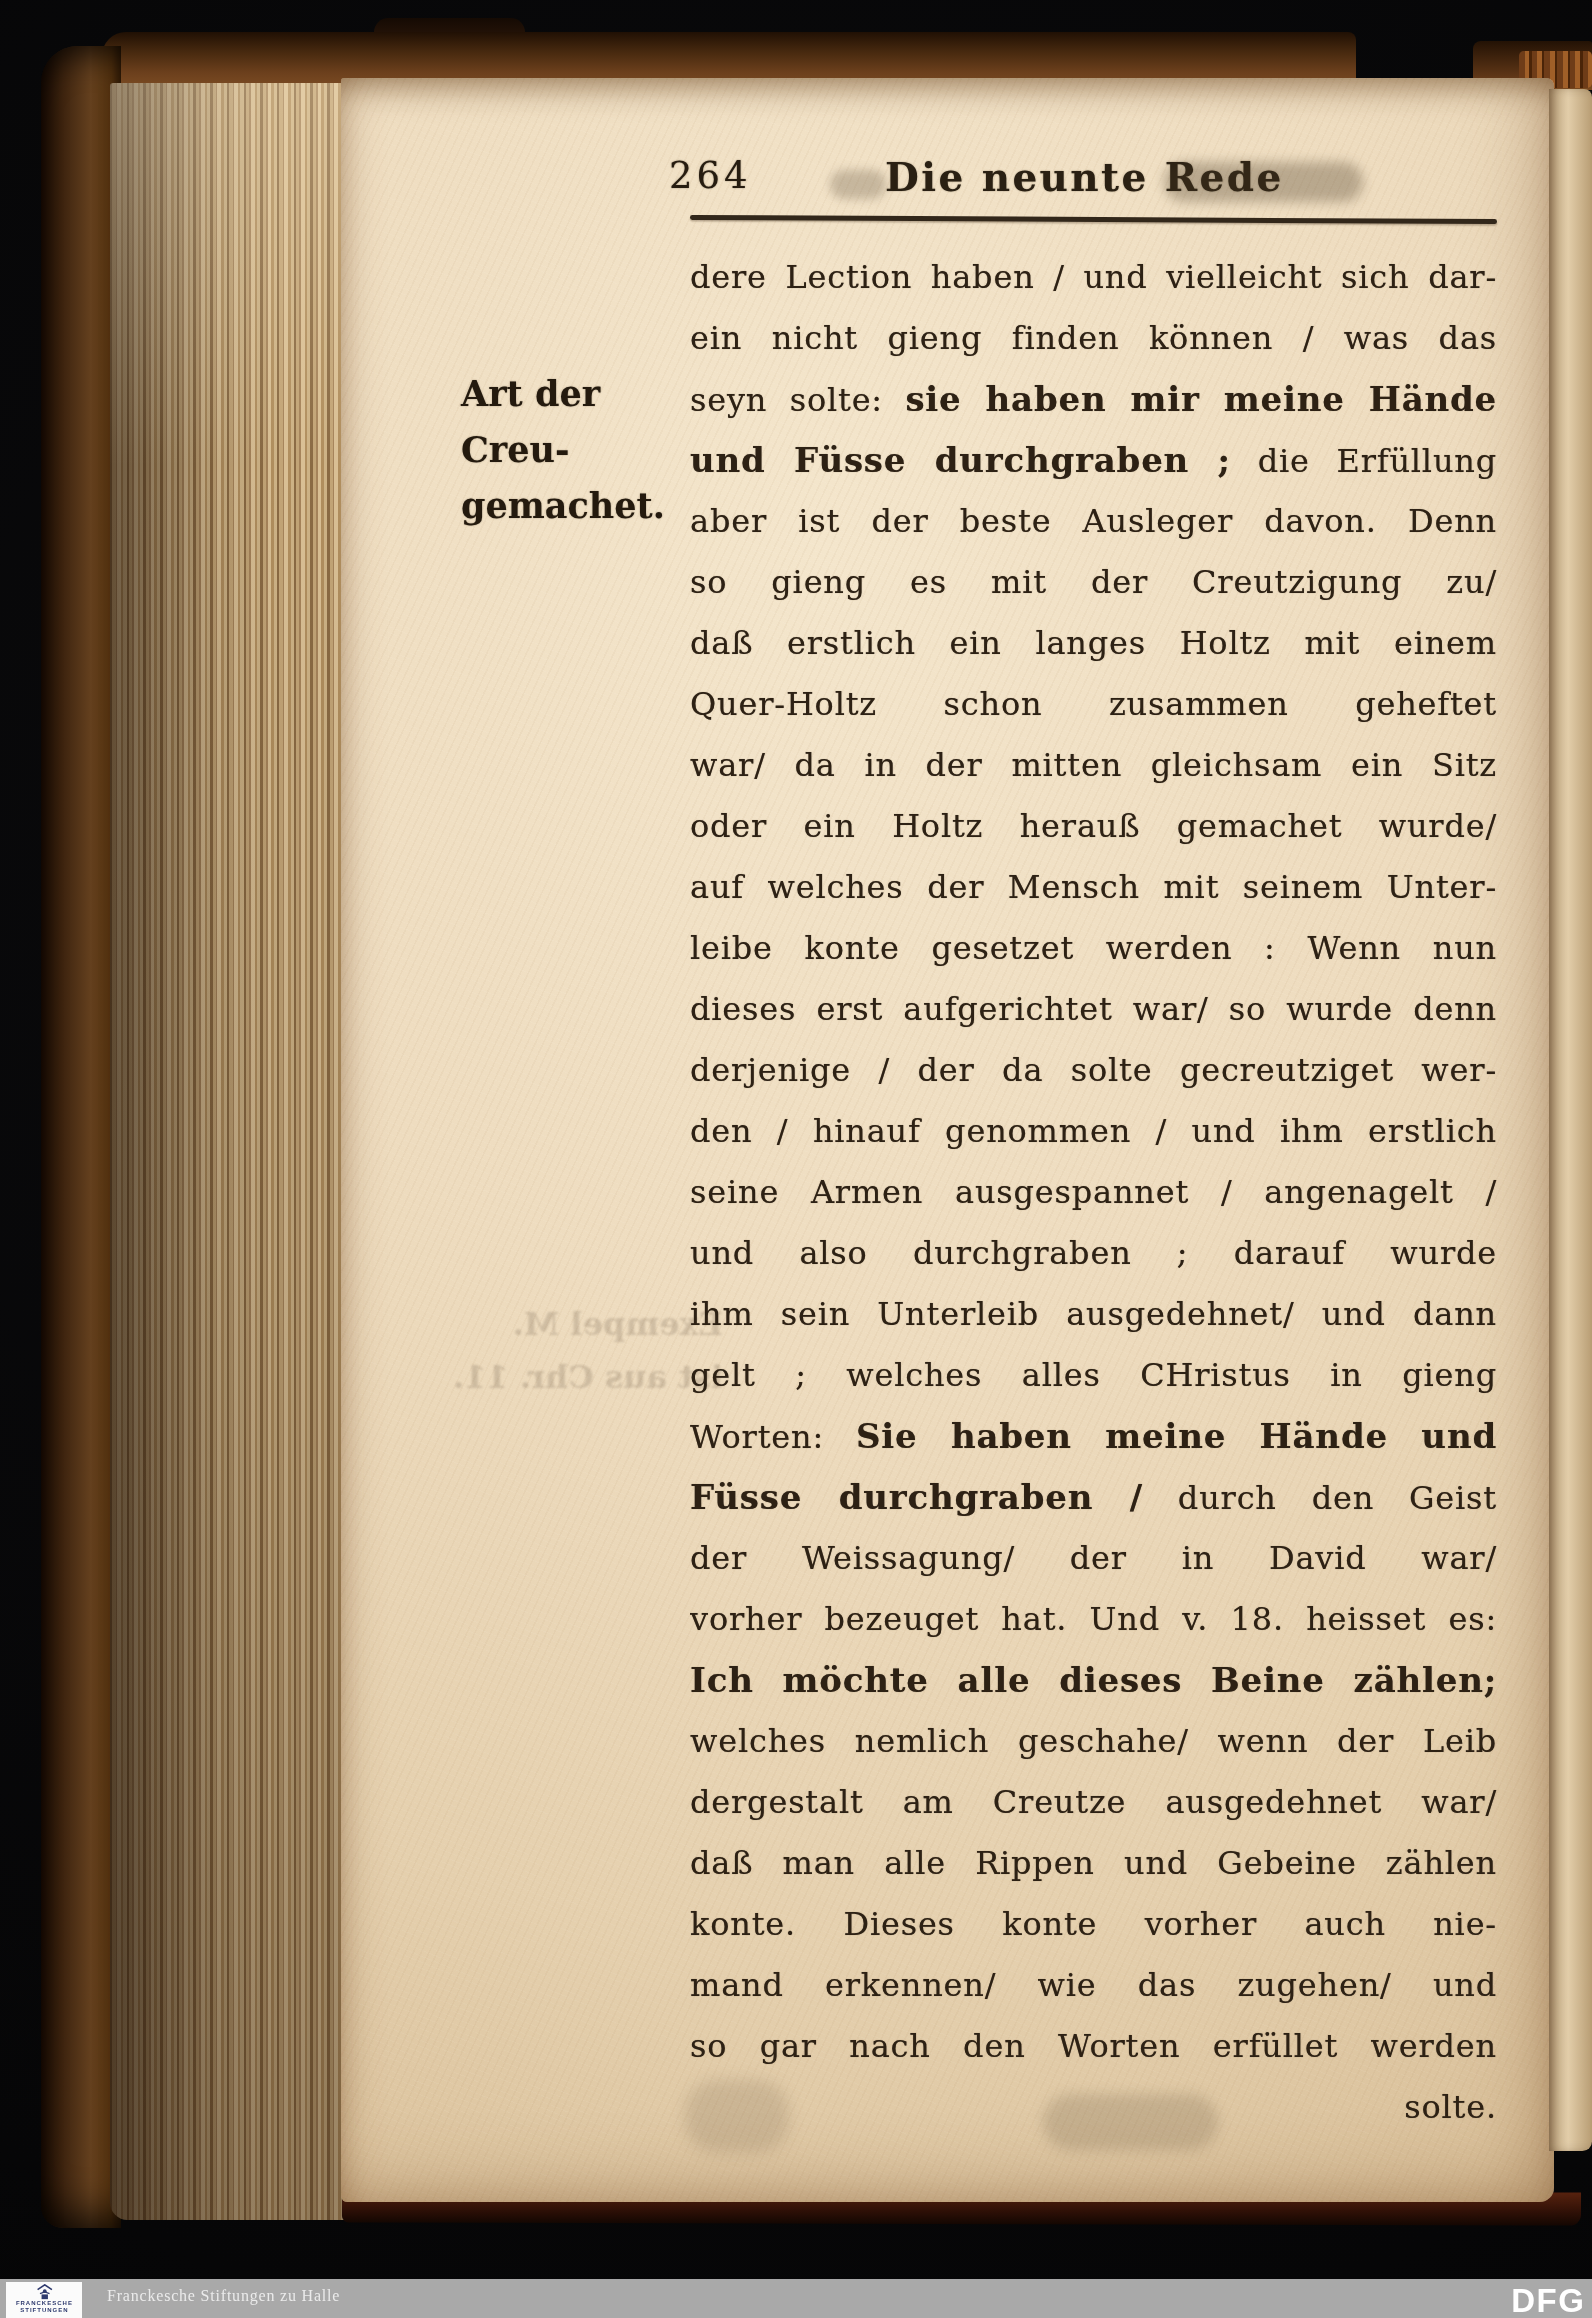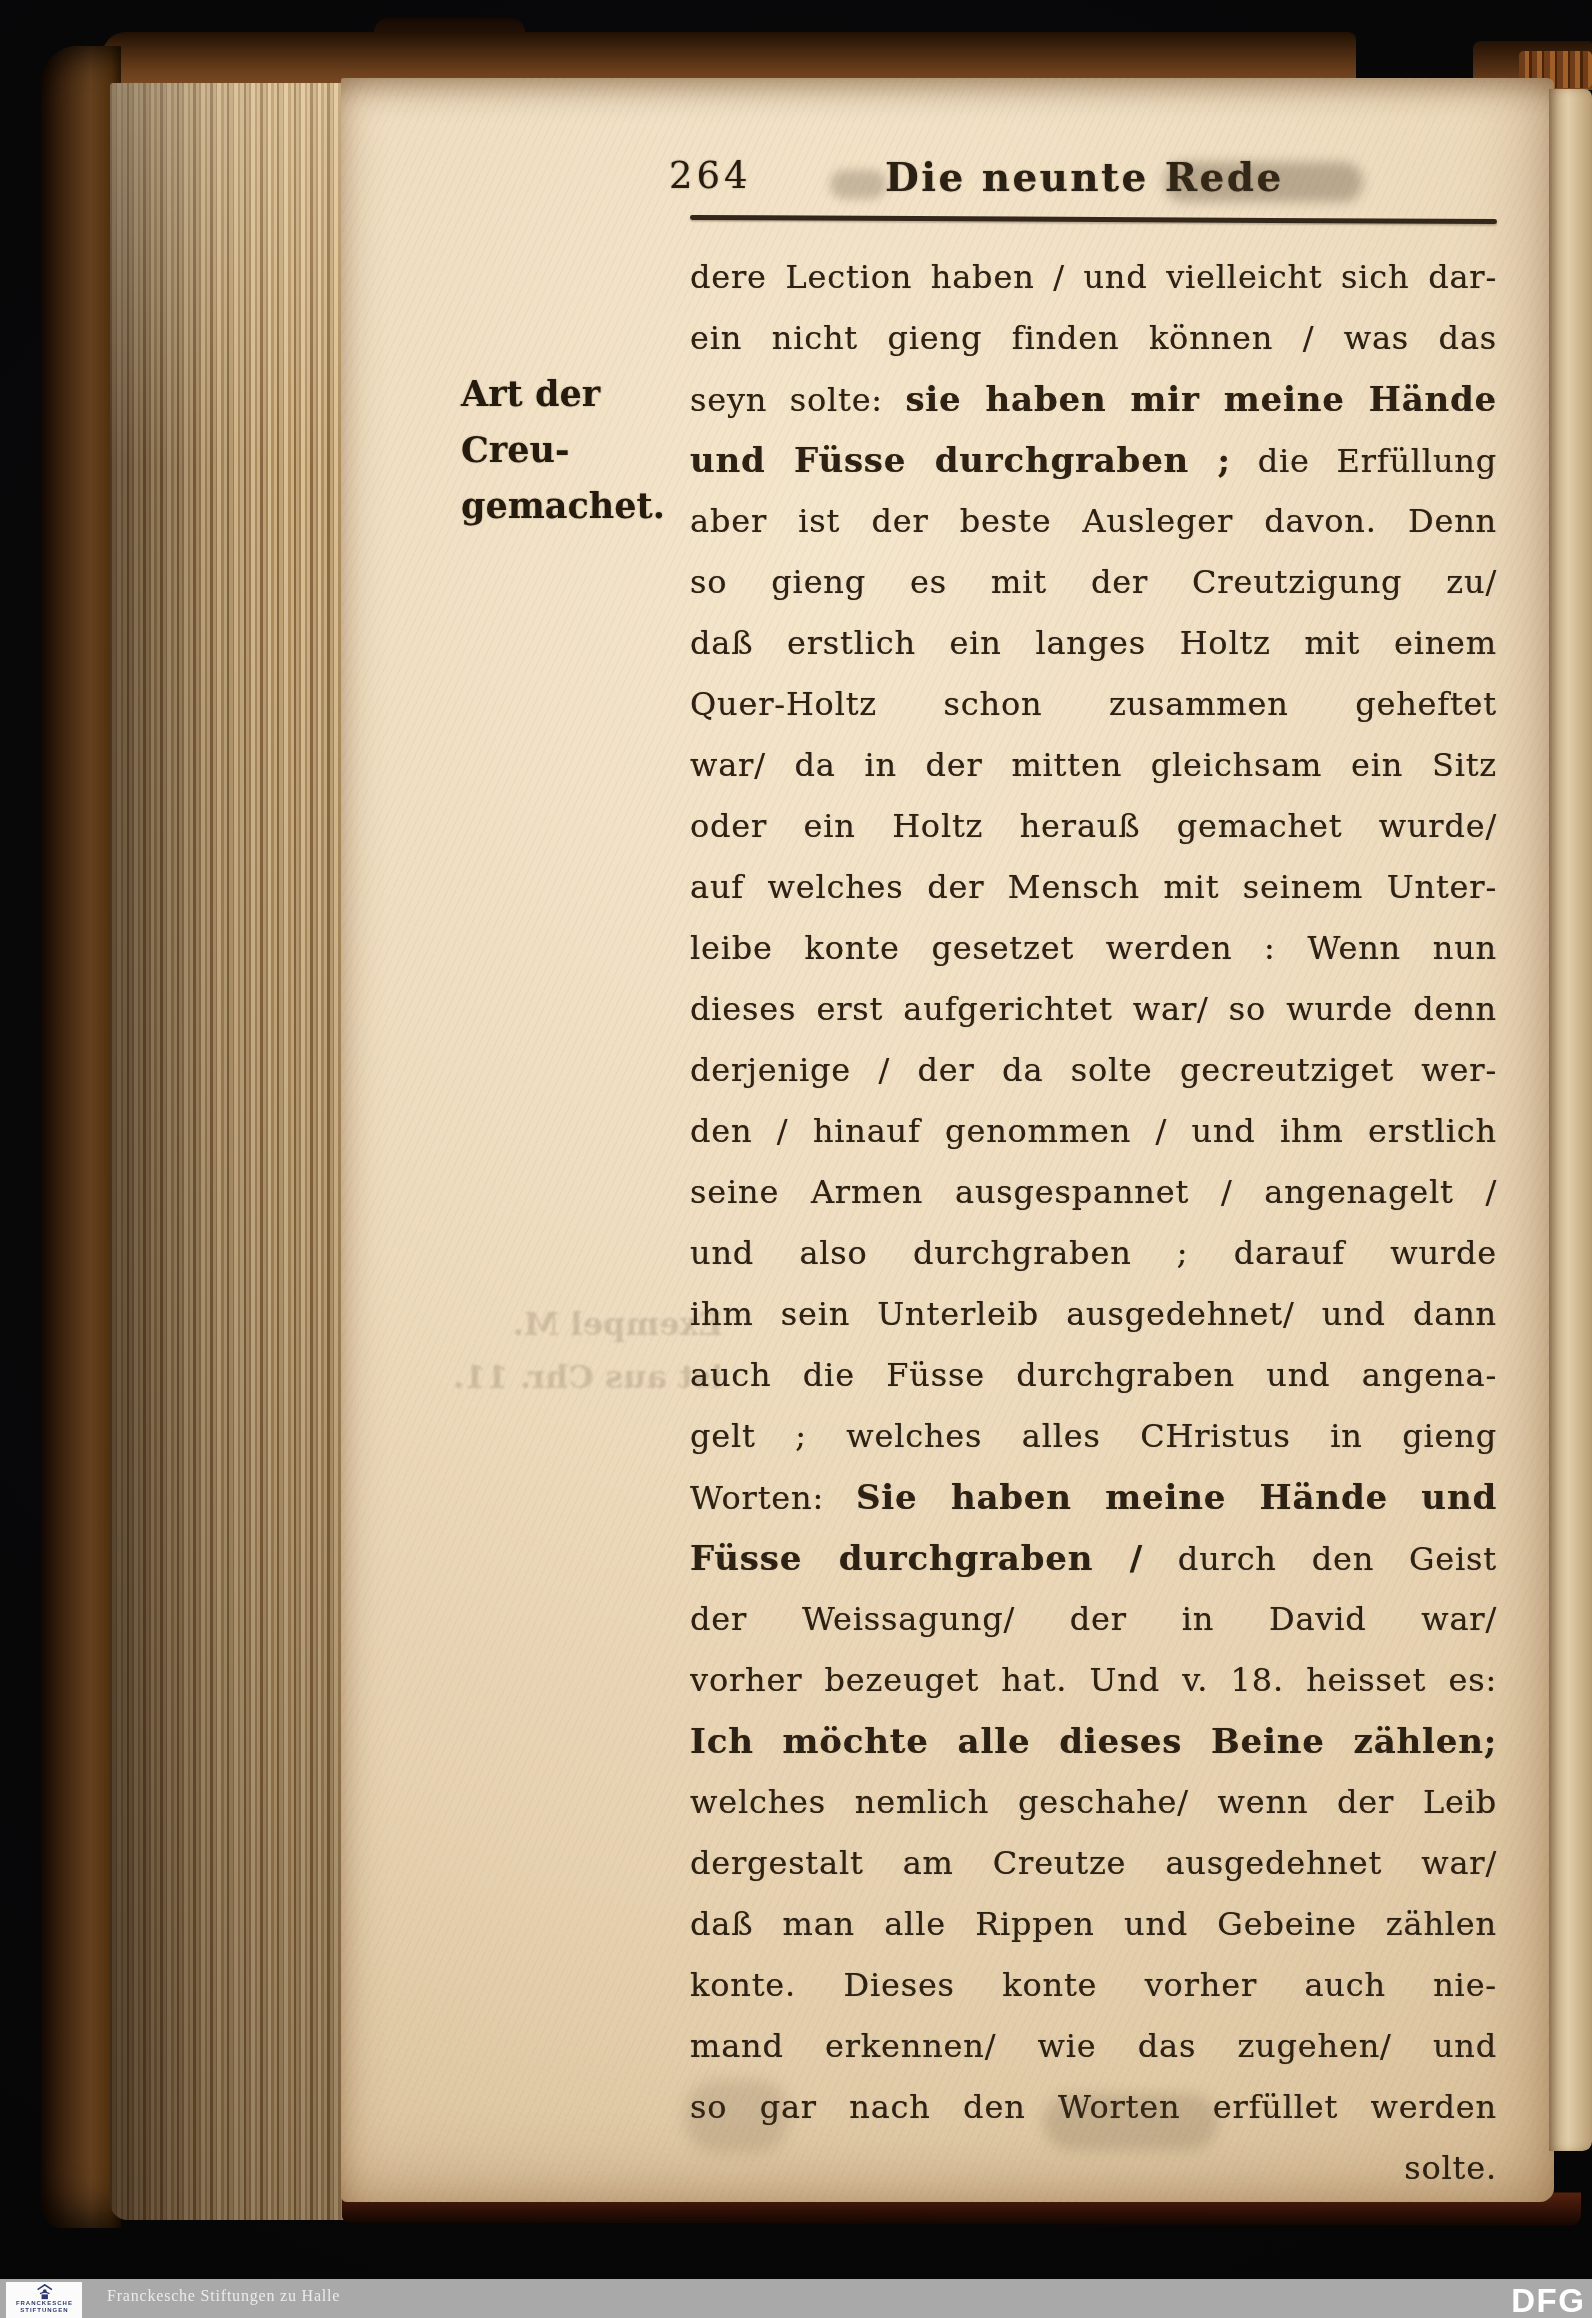--- a/index.html
+++ b/index.html
@@ -189,21 +189,20 @@
       <div class="line"><span>war/ da in der mitten gleichsam ein Sitz</span></div>
       <div class="line"><span>oder ein Holtz herauß gemachet wurde/</span></div>
       <div class="line"><span>auf welches der Mensch mit seinem Unter-</span></div>
       <div class="line"><span>leibe konte gesetzet werden : Wenn nun</span></div>
       <div class="line"><span>dieses erst aufgerichtet war/ so wurde denn</span></div>
       <div class="line"><span>derjenige / der da solte gecreutziget wer-</span></div>
       <div class="line"><span>den / hinauf genommen / und ihm erstlich</span></div>
       <div class="line"><span>seine Armen ausgespannet / angenagelt /</span></div>
       <div class="line"><span>und also durchgraben ; darauf wurde</span></div>
       <div class="line"><span>ihm sein Unterleib ausgedehnet/ und dann</span></div>
-      <div class="line"><span>auch die Füsse durchgraben und angena-</span></div>
       <div class="line"><span>gelt ; welches alles CHristus in gieng</span></div>
       <div class="line"><span>Worten: </span><span class="em">Sie haben meine Hände und</span></div>
       <div class="line"><span class="em">Füsse durchgraben /</span><span> durch den Geist</span></div>
       <div class="line"><span>der Weissagung/ der in David war/</span></div>
       <div class="line"><span>vorher bezeuget hat.  Und v. 18. heisset es:</span></div>
       <div class="line"><span class="em">Ich möchte alle dieses Beine zählen;</span></div>
       <div class="line"><span>welches nemlich geschahe/ wenn der Leib</span></div>
       <div class="line"><span>dergestalt am Creutze ausgedehnet war/</span></div>
       <div class="line"><span>daß man alle Rippen und Gebeine zählen</span></div>
       <div class="line"><span>konte.  Dieses konte vorher auch nie-</span></div>

